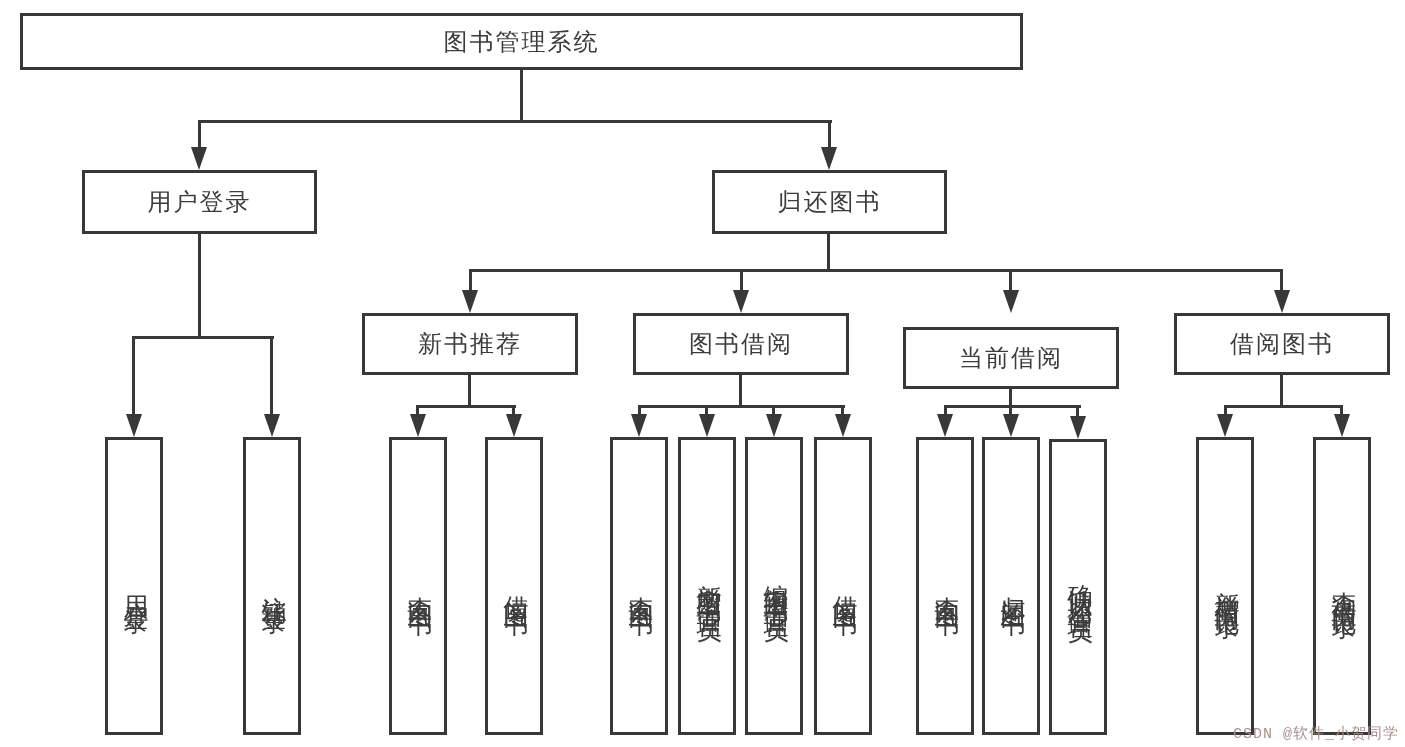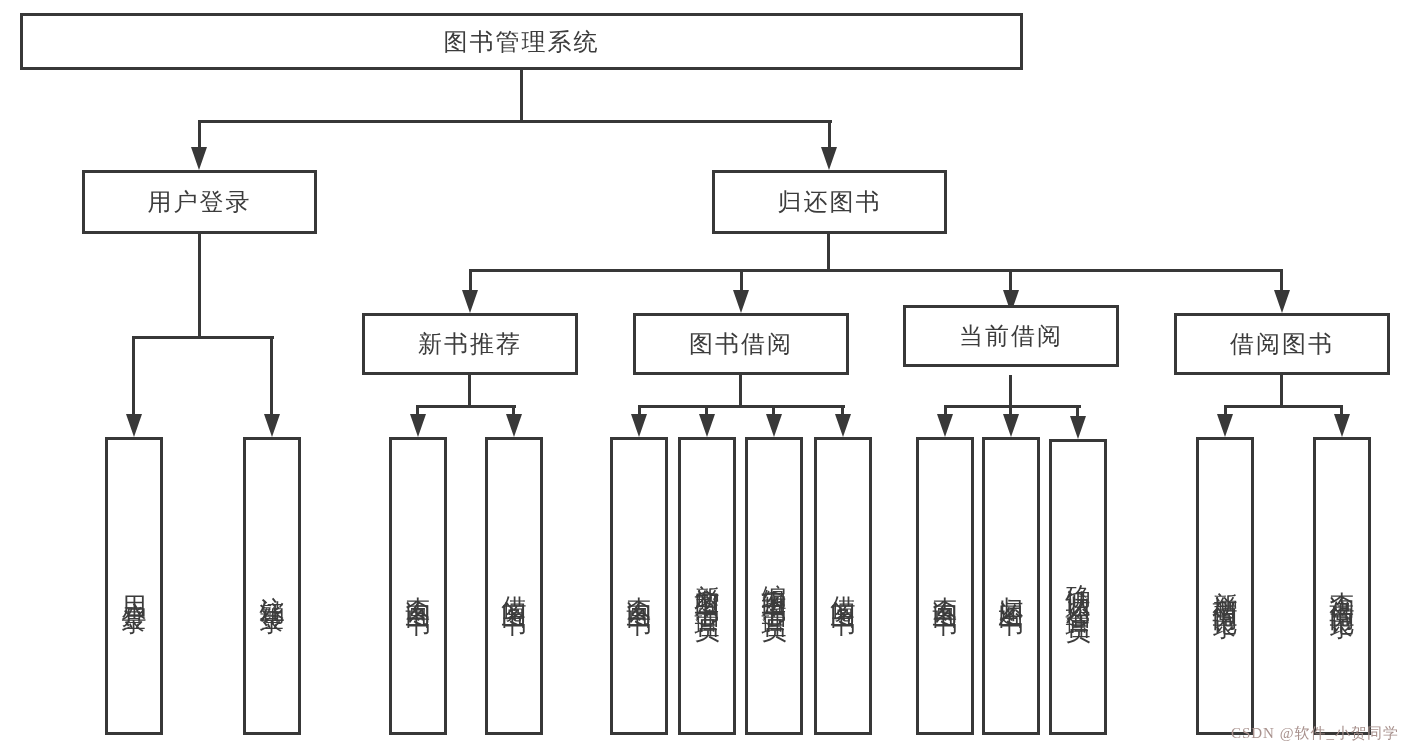--- a/index.html
+++ b/index.html
@@ -7,21 +7,21 @@
     --text:#3c3c3c;
     --bg:#ffffff;
     --wm:#a8918d;
   }
   html,body{margin:0;padding:0;background:#fff;}
   #canvas{
     position:relative;
     width:1405px;height:747px;
     background:var(--bg);
     overflow:hidden;
-    font-family:Liberation Serif, serif;
+    font-family:Liberation Mono, monospace;
     color:var(--text);
   }
   .box{
     position:absolute;
     background:#fff;
     border:3px solid var(--line);
     box-sizing:border-box;
     display:flex;
     align-items:center;
     justify-content:center;
@@ -129,21 +129,21 @@
   <div class="box" style="left:712px;top:170px;width:235px;height:64px">
     <span class="htext">归还图书</span>
   </div>
 
   <div class="box" style="left:633px;top:313px;width:216px;height:62px">
     <span class="htext">图书借阅</span>
   </div>
   <div class="box" style="left:362px;top:313px;width:216px;height:62px">
     <span class="htext">新书推荐</span>
   </div>
-  <div class="box" style="left:903px;top:305px;width:216px;height:62px">
+  <div class="box" style="left:903px;top:327px;width:216px;height:62px">
     <span class="htext">当前借阅</span>
   </div>
   <div class="box" style="left:1174px;top:313px;width:216px;height:62px">
     <span class="htext">借阅图书</span>
   </div>
 
   <div class="box" style="left:105px;top:437px;width:58px;height:298px">
     <span class="vtext">用户登录</span>
   </div>
   <div class="box" style="left:243px;top:437px;width:58px;height:298px">

